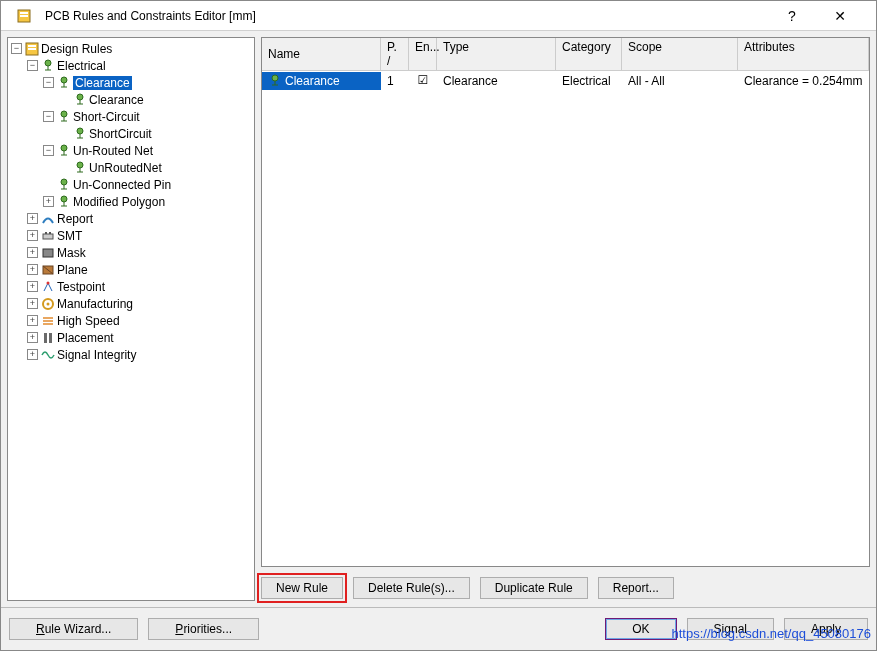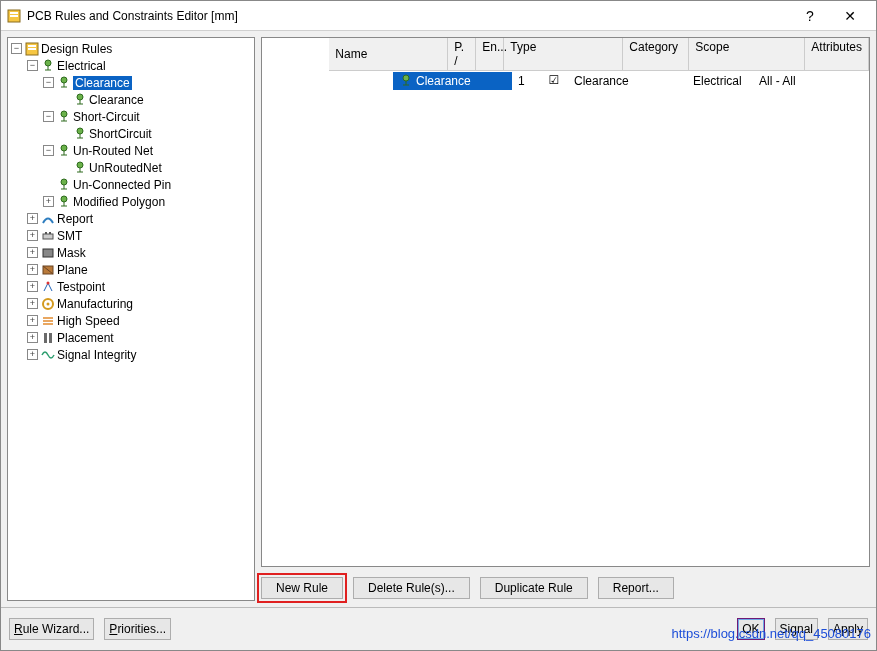--- a/index.html
+++ b/index.html
@@ -1,41 +1,41 @@
 <!DOCTYPE html>
 <html><head>
 <meta charset="utf-8">
 <style>
   * { box-sizing: border-box; font-family: "Segoe UI", Tahoma, sans-serif; font-size: 12px; }
   body { margin: 0; background: #f0f0f0; width: 877px; height: 651px; overflow: hidden; display: flex; flex-direction: column; border: 1px solid #888; }
-  .titlebar { height: 30px; display: flex; align-items: center; padding: 0 6px; background: #fff; border-bottom: 1px solid #d0d0d0; }
+  .titlebar { height: 30px; display: flex; align-items: center; padding: 0 16px; background: #fff; border-bottom: 1px solid #d0d0d0; gap: 8px; }
   .titlebar .icon { margin-right: 6px; }
   .titlebar .title { flex: 1; }
   .titlebar .ctrl { width: 40px; text-align: center; font-size: 14px; cursor: default; }
   .main { flex: 1; display: flex; padding: 6px; gap: 6px; overflow: hidden; }
   .tree-pane { width: 248px; background: #fff; border: 1px solid #888; overflow: auto; padding: 2px 0; }
   .right-pane { flex: 1; display: flex; flex-direction: column; }
-  .grid { background: #fff; border: 1px solid #888; flex: 1; display: flex; flex-direction: column; align-items: flex-end; }
+  .grid { background: #fff; border: 1px solid #888; flex: 1; display: flex; flex-direction: column; }
   .grid-header { display: flex; background: #f0f0f0; border-bottom: 1px solid #ccc; }
   .grid-header div { padding: 2px 6px; border-right: 1px solid #ccc; color: #000; }
   .grid-row { display: flex; align-items: center; }
   .grid-row.selected .cell-name { background: #0a63c4; color: #fff; }
   .cell { padding: 2px 6px; overflow: hidden; white-space: nowrap; }
   .col-name { width: 119px; display: flex; align-items: center; gap: 3px; }
   .col-p { width: 28px; }
   .col-en { width: 28px; text-align: center; }
   .col-type { width: 119px; }
   .col-cat { width: 66px; }
   .col-scope { width: 116px; }
   .col-attr { flex: 1; }
   .rule-buttons { display: flex; gap: 10px; padding: 10px 0 2px 0; }
   .rule-buttons button { padding: 3px 14px; background: #e7e7e7; border: 1px solid #adadad; }
   .rule-buttons button.highlight { outline: 2px solid #e02020; outline-offset: 2px; }
   .footer { border-top: 1px solid #bbb; padding: 10px 8px; display: flex; align-items: center; gap: 10px; }
-  .footer button { padding: 3px 4px; background: #e7e7e7; border: 1px solid #adadad; }
+  .footer button { padding: 3px 26px; background: #e7e7e7; border: 1px solid #adadad; }
   .footer .spacer { flex: 1; }
   .footer button.default { border: 1px solid #701a75; box-shadow: inset 0 0 0 1px #6ea6e6; }
   .tree-row { display: flex; align-items: center; height: 17px; padding: 0 3px; white-space: nowrap; }
   .tree-row.selected .label { background: #0a63c4; color: #fff; padding: 0 2px; }
   .indent { display: inline-block; }
   .toggle { width: 11px; height: 11px; border: 1px solid #888; display: inline-flex; align-items: center; justify-content: center; font-size: 9px; line-height: 1; margin-right: 3px; background: #fff; color: #444; }
   .toggle.empty { border: none; }
   .node-icon { display: inline-block; width: 14px; text-align: center; margin-right: 2px; }
   svg.ico { width: 14px; height: 14px; vertical-align: middle; }
   .chk { font-family: "Segoe UI Symbol"; }
@@ -274,20 +274,21 @@
               <svg class="ico">
                 <use href="#i-elec"></use>
               </svg>
               <span>Clearance</span>
             </span>
             <span class="cell col-p">1</span>
             <span class="cell col-en chk">☑</span>
             <span class="cell col-type">Clearance</span>
             <span class="cell col-cat">Electrical</span>
             <span class="cell col-scope">All   -   All</span>
+            <span class="cell col-attr">Clearance = 0.254mm</span>
           </div>
         </div>
     </div>
     <div class="rule-buttons">
       <button class="highlight">New Rule</button>
       <button>Delete Rule(s)...</button>
       <button>Duplicate Rule</button>
       <button>Report...</button>
     </div>
   </div>

